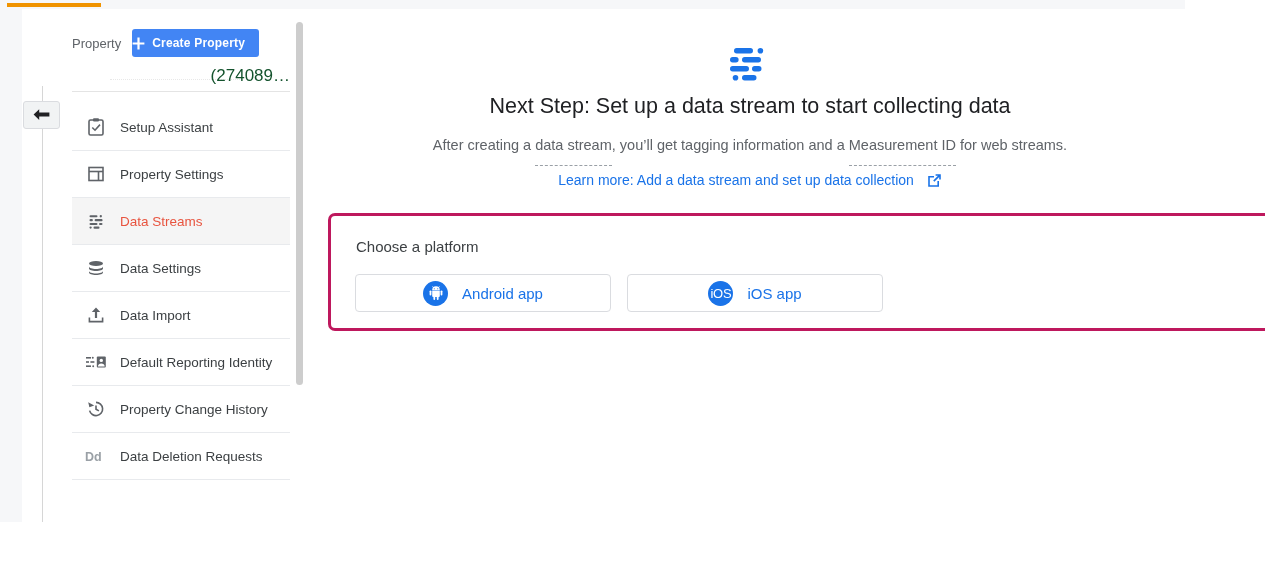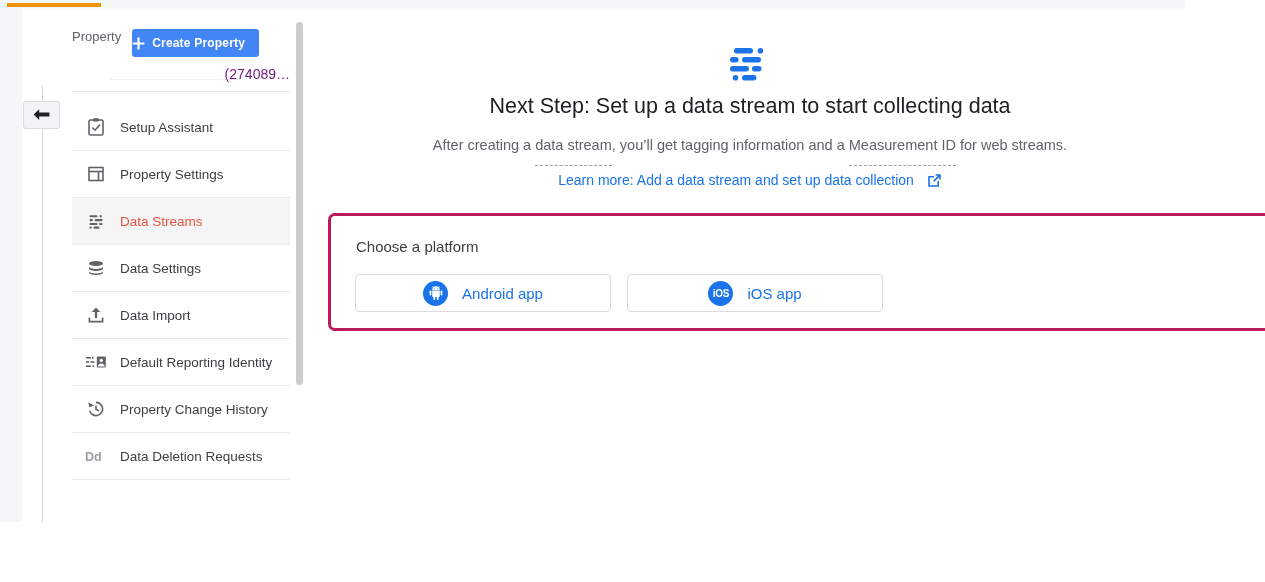--- a/index.html
+++ b/index.html
@@ -44,21 +44,21 @@
     cursor: pointer;
   }
 
   
   #sidebar {
     position: absolute; top: 9px; left: 60px;
     width: 245px; height: 513px;
   }
   #property-header {
     position: absolute; top: 20px; left: 12px;
-    display: flex; 
+    display: flex; align-items: center;
   }
   #property-label {
     font-size: 13px; color: #5f6368;
     margin-right: 11px;
   }
   #create-property-button {
     display: inline-flex; align-items: center; gap: 7px;
     background: #4285f4;
     color: #ffffff;
     font-size: 12px; font-weight: bold;
@@ -67,21 +67,21 @@
     cursor: pointer;
     letter-spacing: .2px;
   }
   #property-name-row {
     position: absolute; top: 57px; left: 12px;
     width: 218px; height: 26px;
     border-bottom: 1px solid #e4e4e4;
   }
   #property-name {
     position: absolute; right: 0; top: 0;
-    font-size: 14px; color: #701a75;
+    font-size: 17px; color: #14532d;
     white-space: nowrap;
   }
   #property-name-redacted {
     position: absolute; left: 38px; top: 11px;
     width: 130px; height: 3px;
     background: transparent;
     border-bottom: 1px dotted #e8e8e8;
   }
 
   .nav-list { position: absolute; top: 95px; left: 12px; width: 218px; }
@@ -189,21 +189,21 @@
   }
   .platform-icon {
     width: 25px; height: 25px;
     border-radius: 50%;
     background: #1a73e8;
     display: flex; align-items: center; justify-content: center;
     flex: none;
     color: #ffffff;
   }
   .ios-text {
-    font-size: 10px; font-weight: bold;
+    font-size: 13px; font-weight: normal;
     font-family: "Liberation Sans", sans-serif;
     letter-spacing: -.3px;
   }
 </style>
 </head>
 <body>
 
 <div id="top-strip">
   <div id="progress-fill"></div>
 </div>

